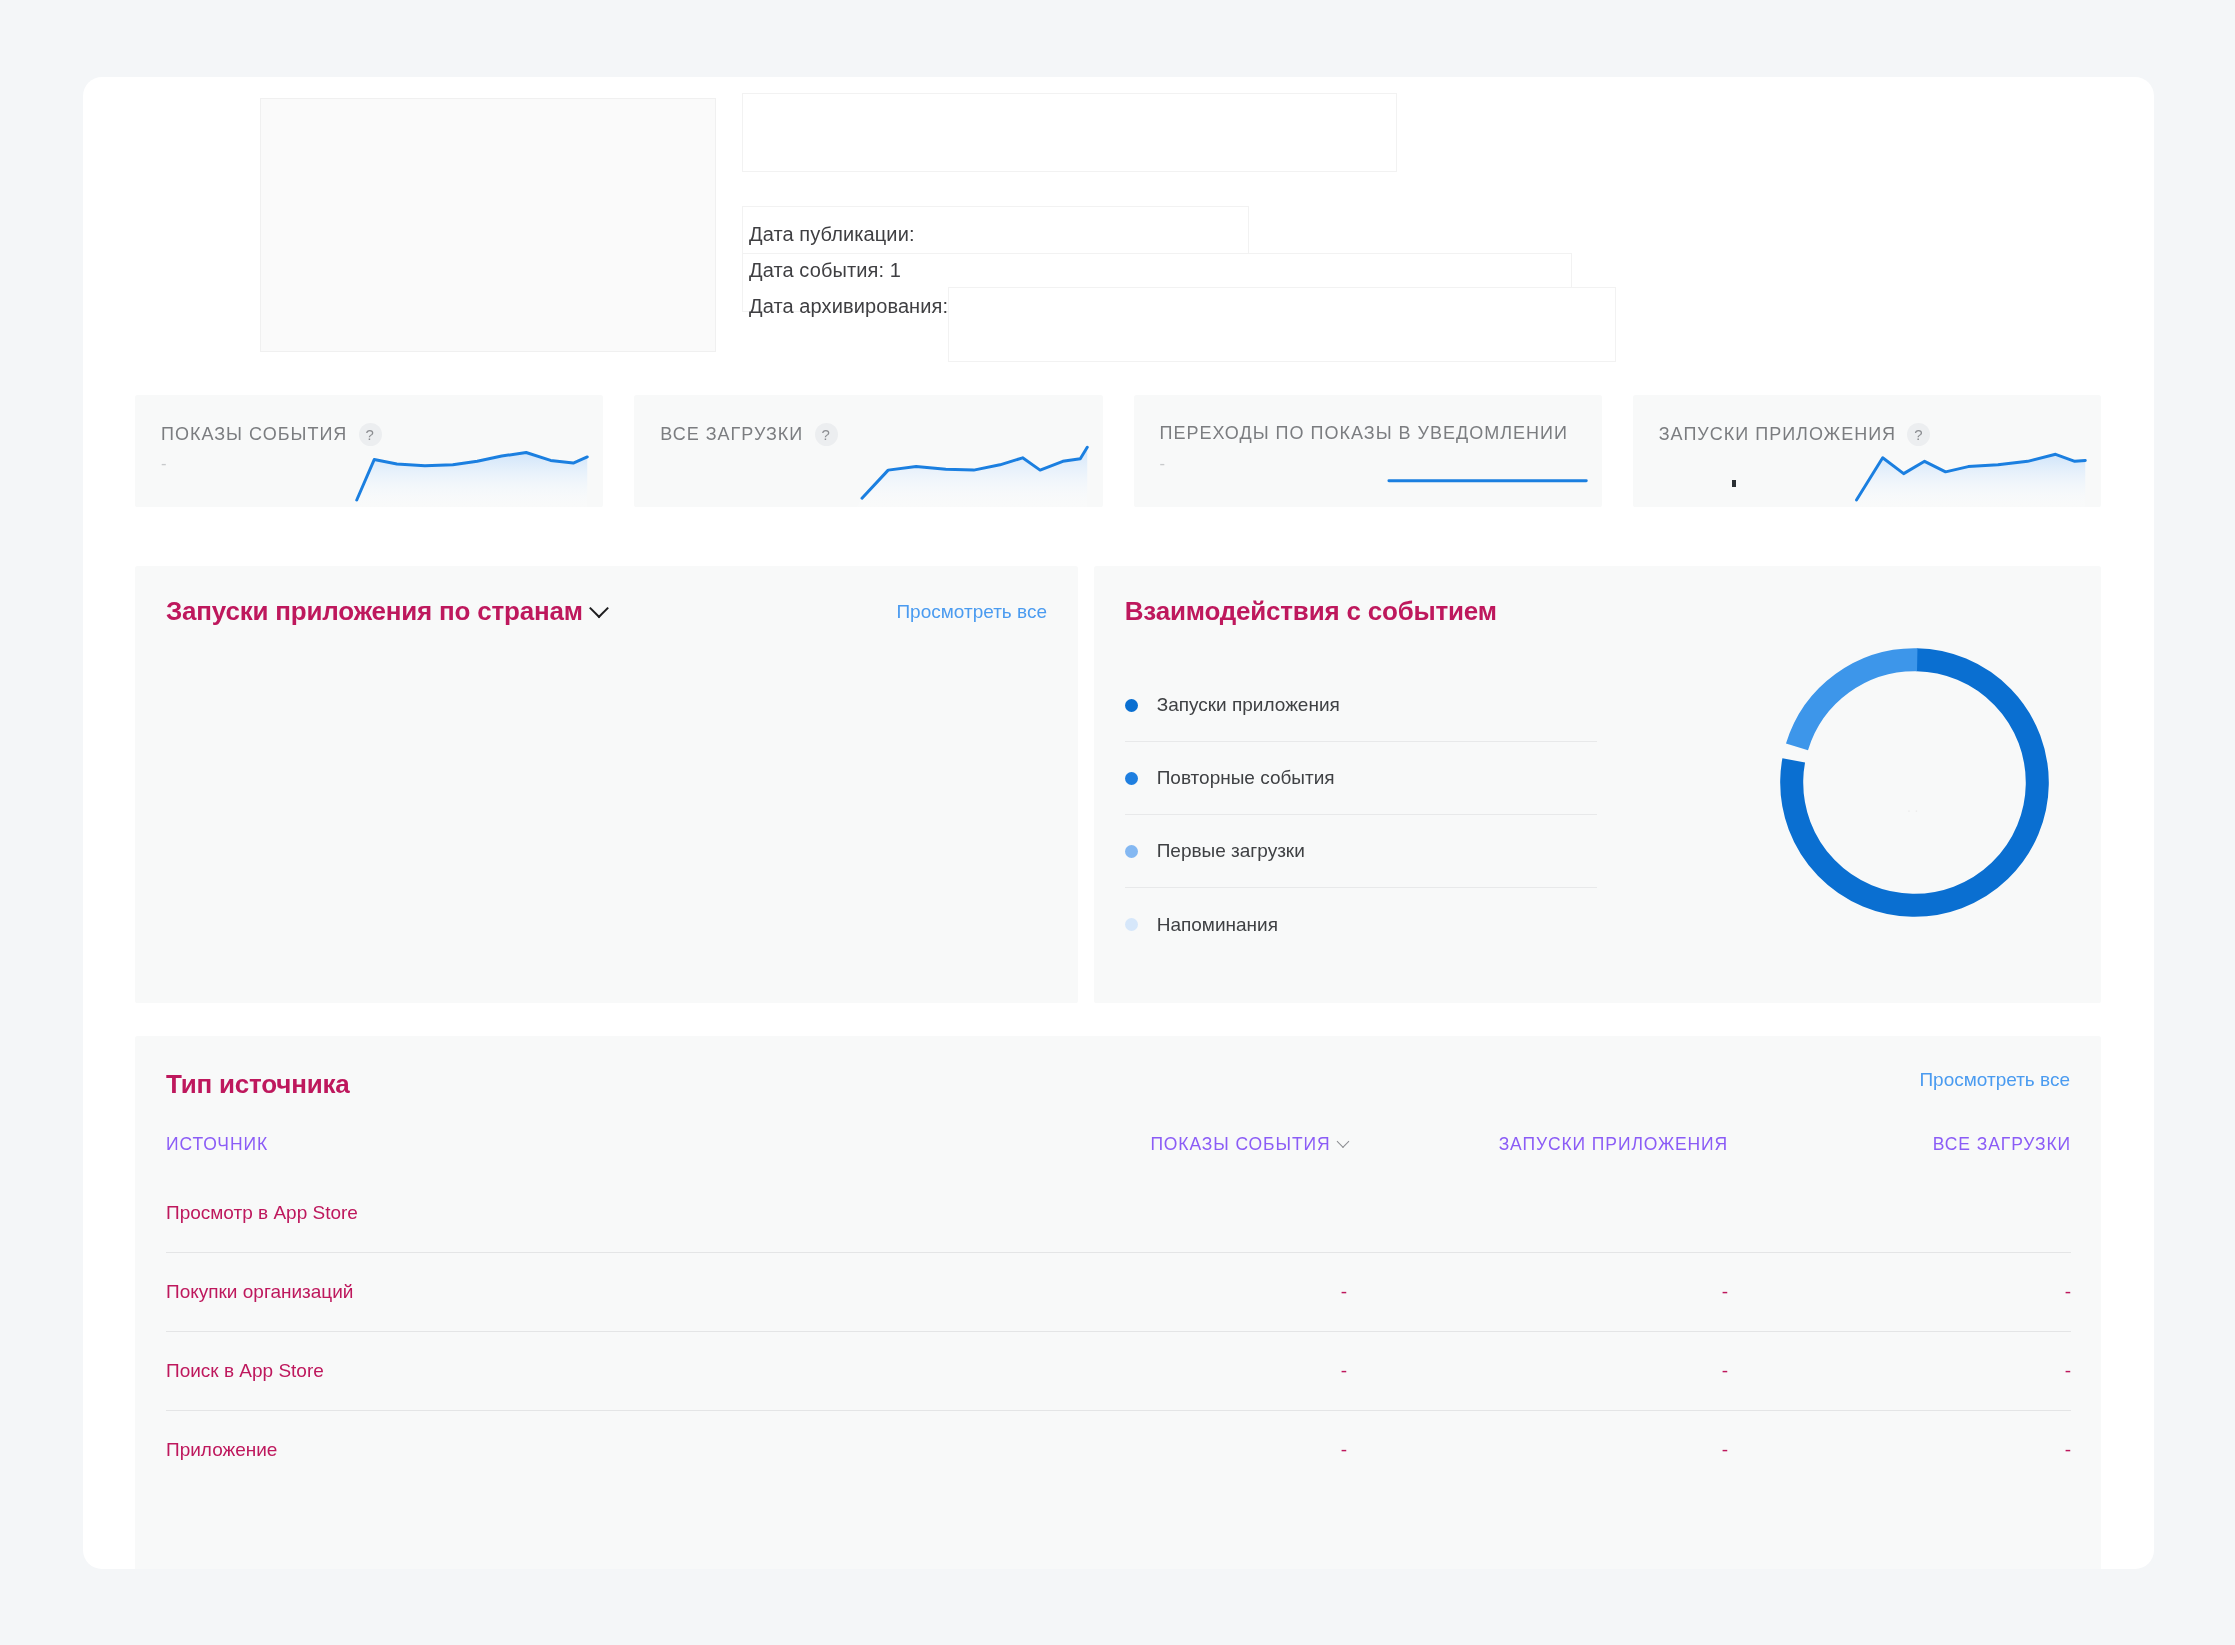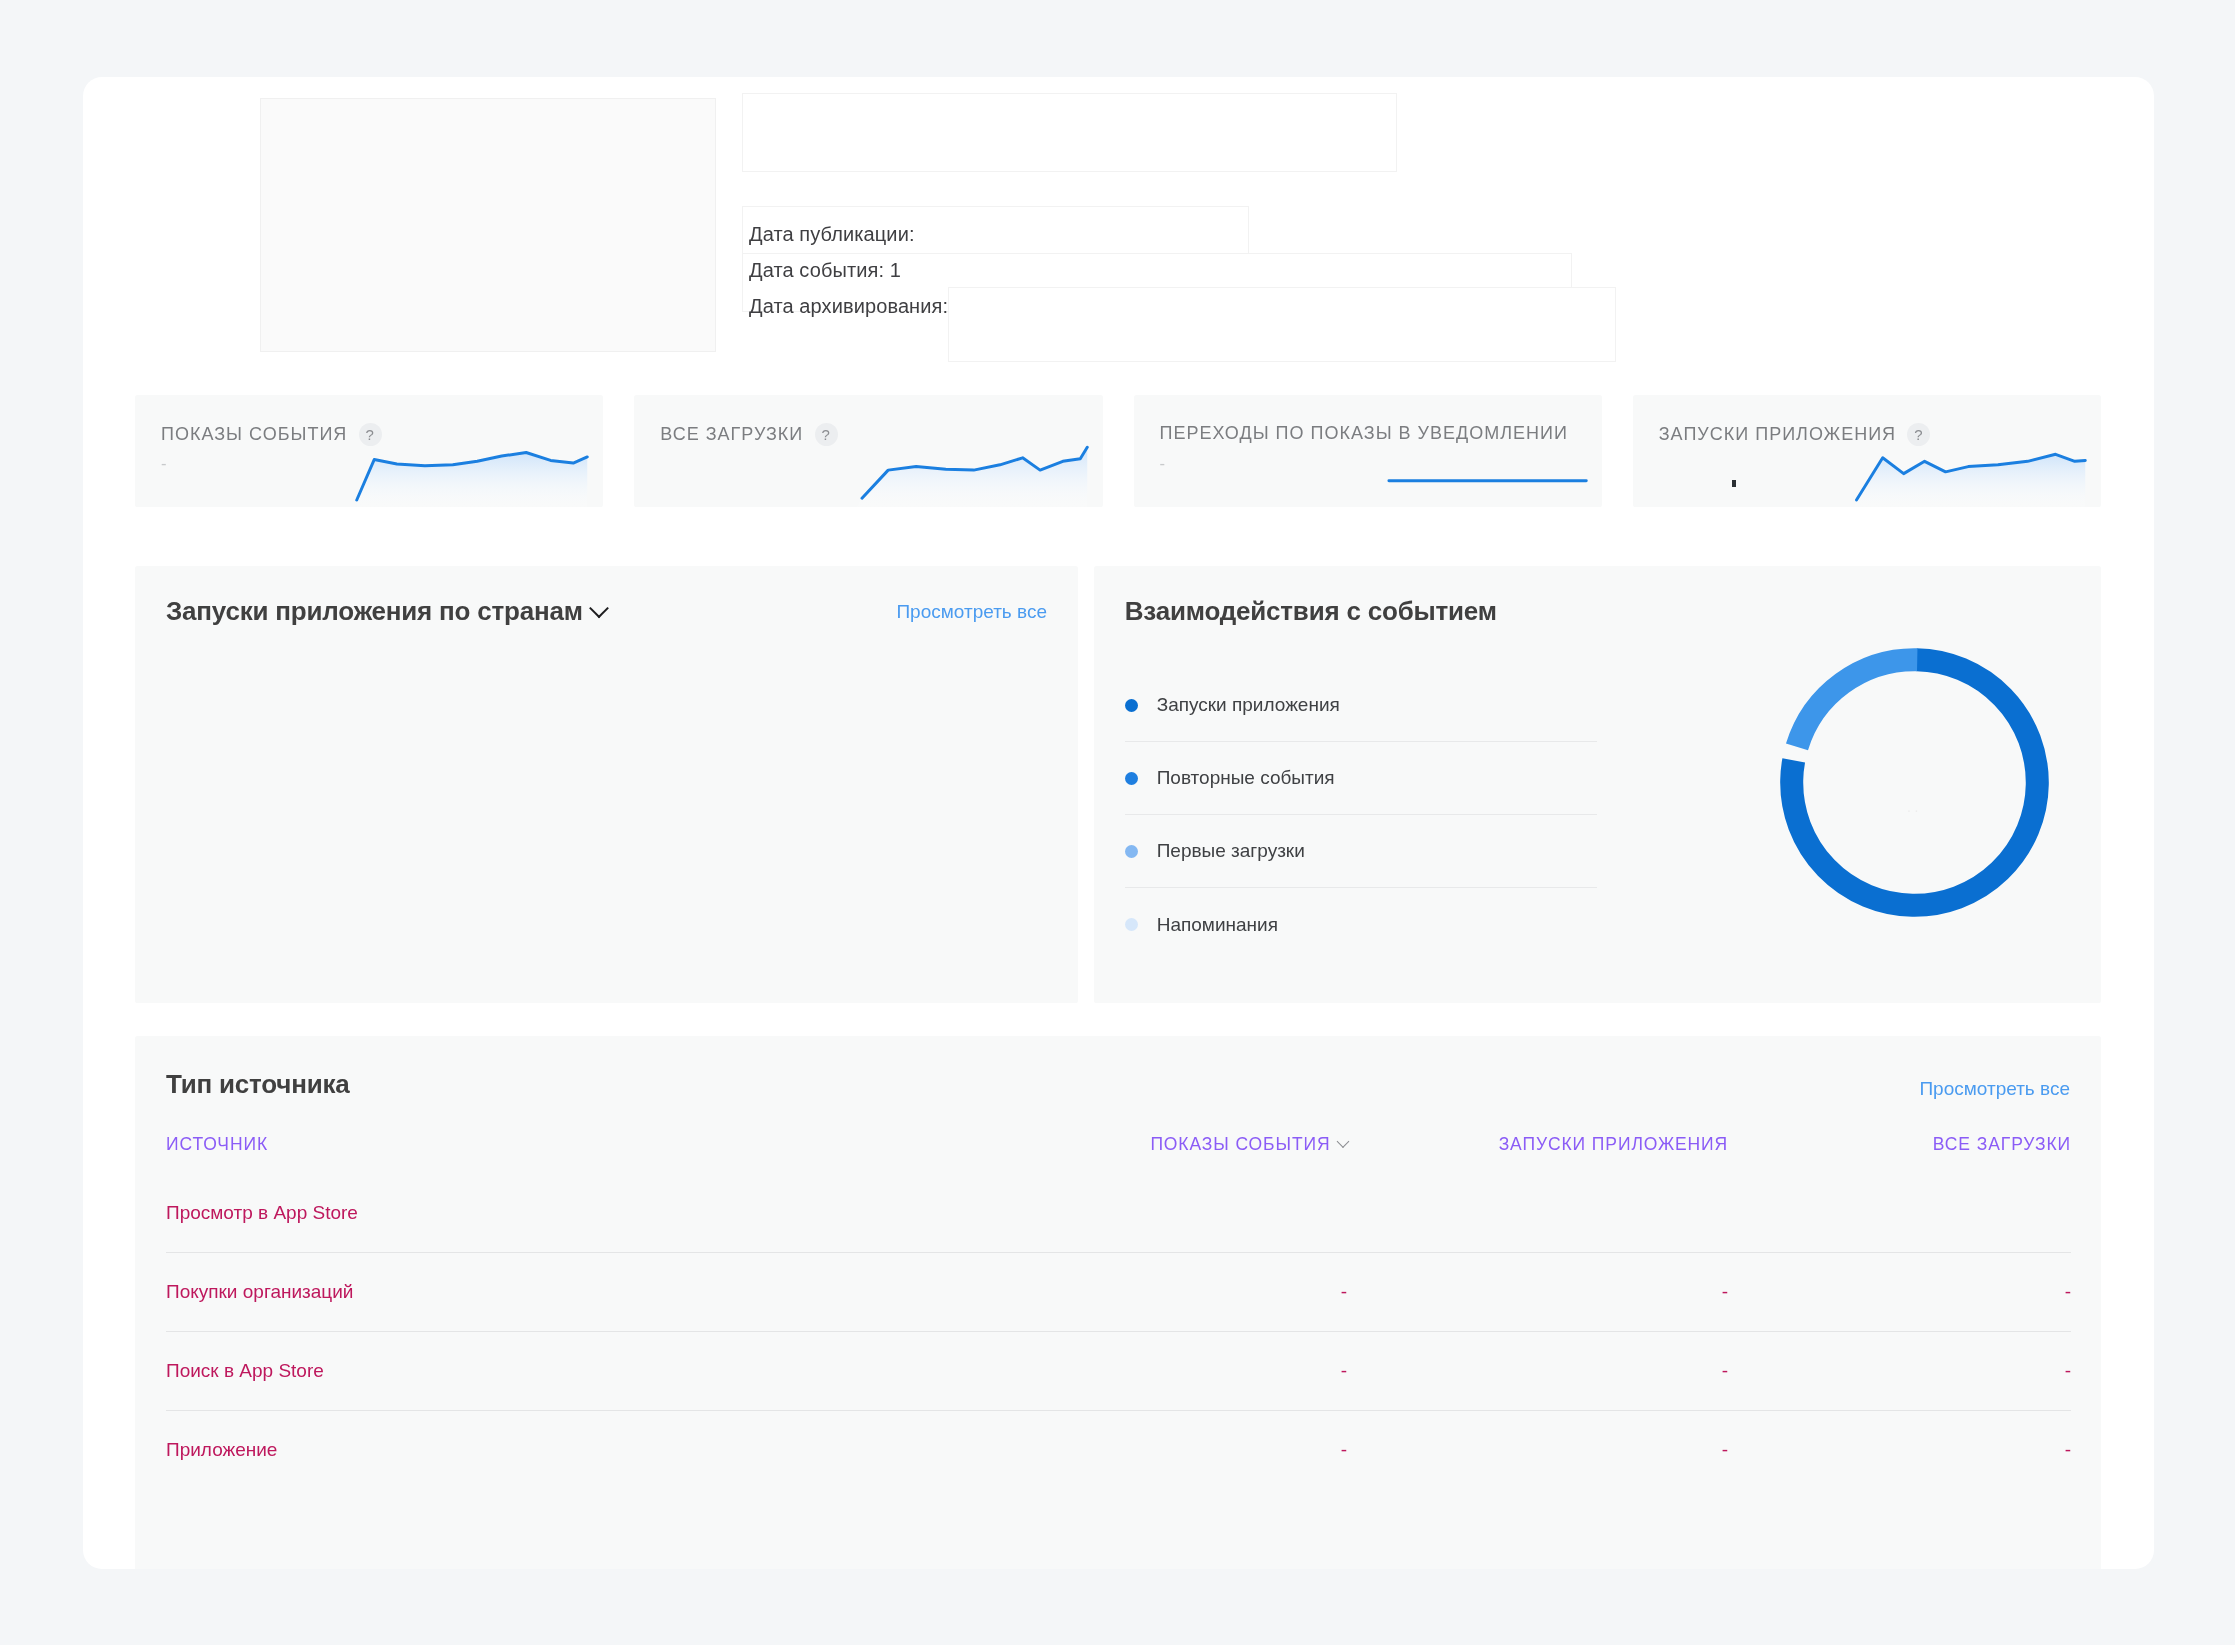--- a/index.html
+++ b/index.html
@@ -155,21 +155,21 @@
     left: 31px;
     top: 30px;
     right: 31px;
     display: flex;
     align-items: center;
     justify-content: space-between;
   }
   .panel-title {
     font-size: 26px;
     font-weight: bold;
-    color: #404040;
+    color: #be185d;
     display: flex;
     align-items: center;
     gap: 8.7px;
     letter-spacing: -0.2px;
   }
   .chevron-down {
     display: inline-block;
     width: 14px;
     height: 14px;
     border-right: 2.1px solid #1d1d1f;
@@ -240,21 +240,21 @@
     background: #f8f9f9;
     border-radius: 2.6px;
     overflow: hidden;
   }
   .table-head {
     position: absolute;
     left: 31px;
     top: 33px;
     right: 31px;
     display: flex;
-    align-items: flex-end;
+    align-items: flex-start;
     justify-content: space-between;
   }
   .tbl {
     position: absolute;
     left: 31px;
     right: 31px;
     top: 98px;
     width: calc(100% - 61px);
     border-collapse: collapse;
     table-layout: fixed;

